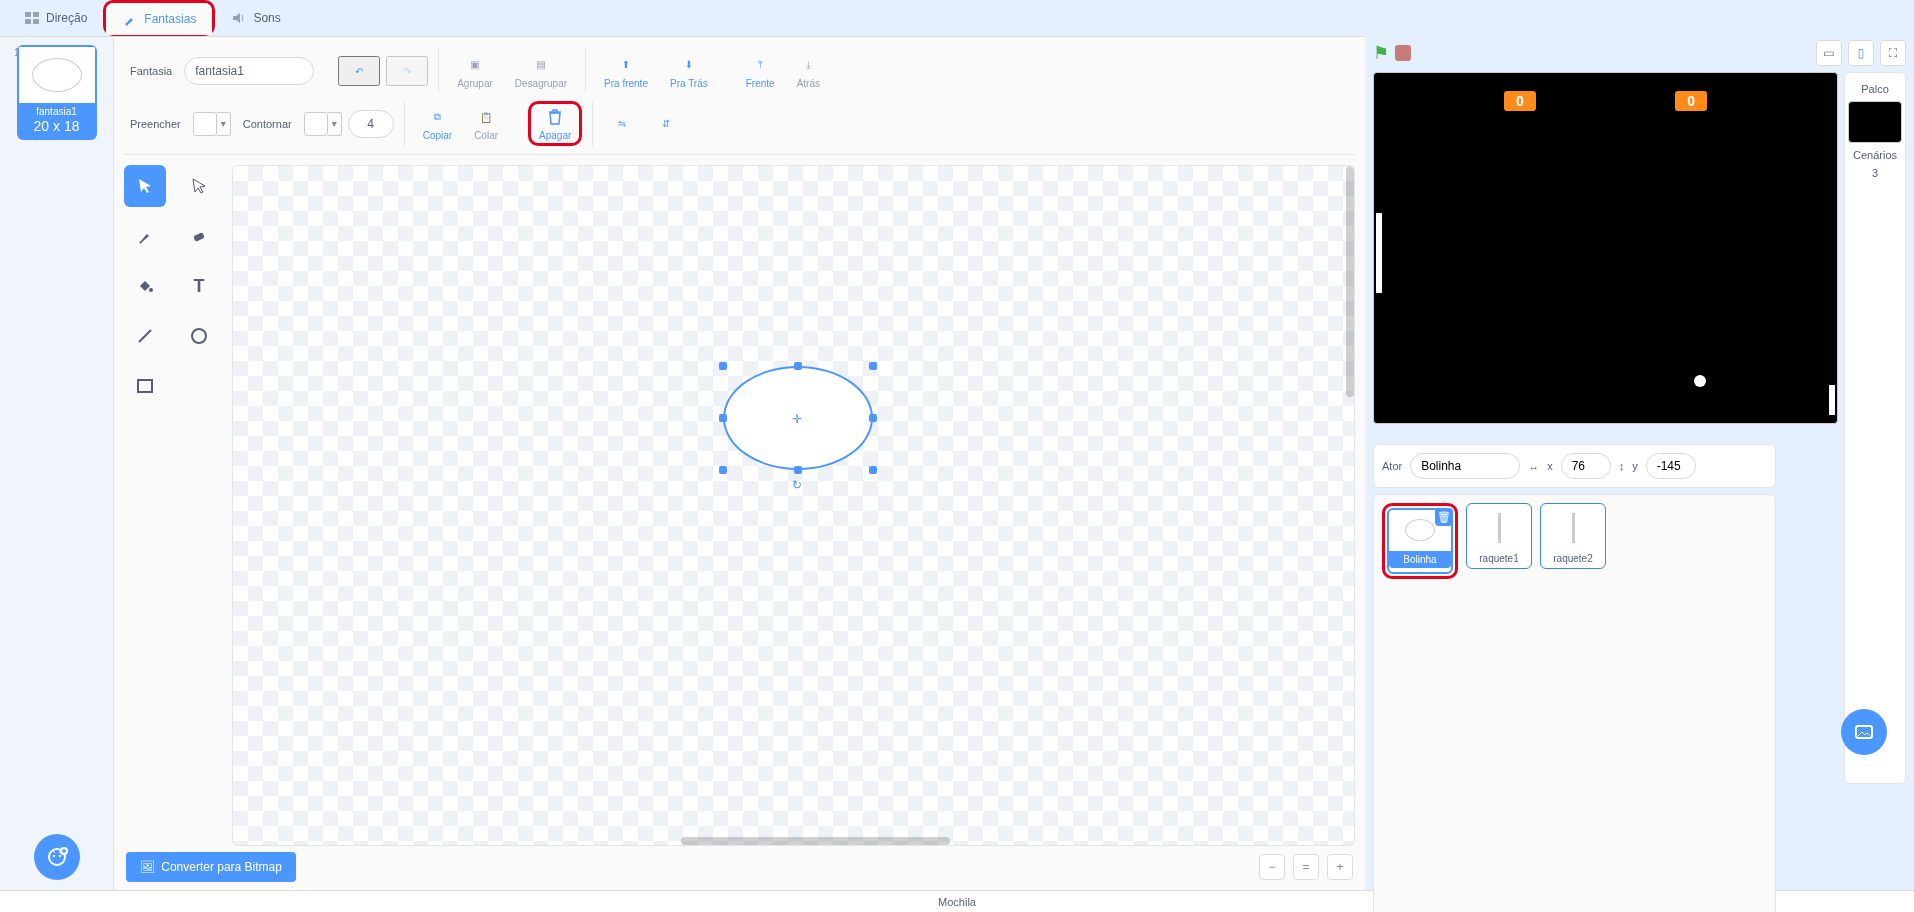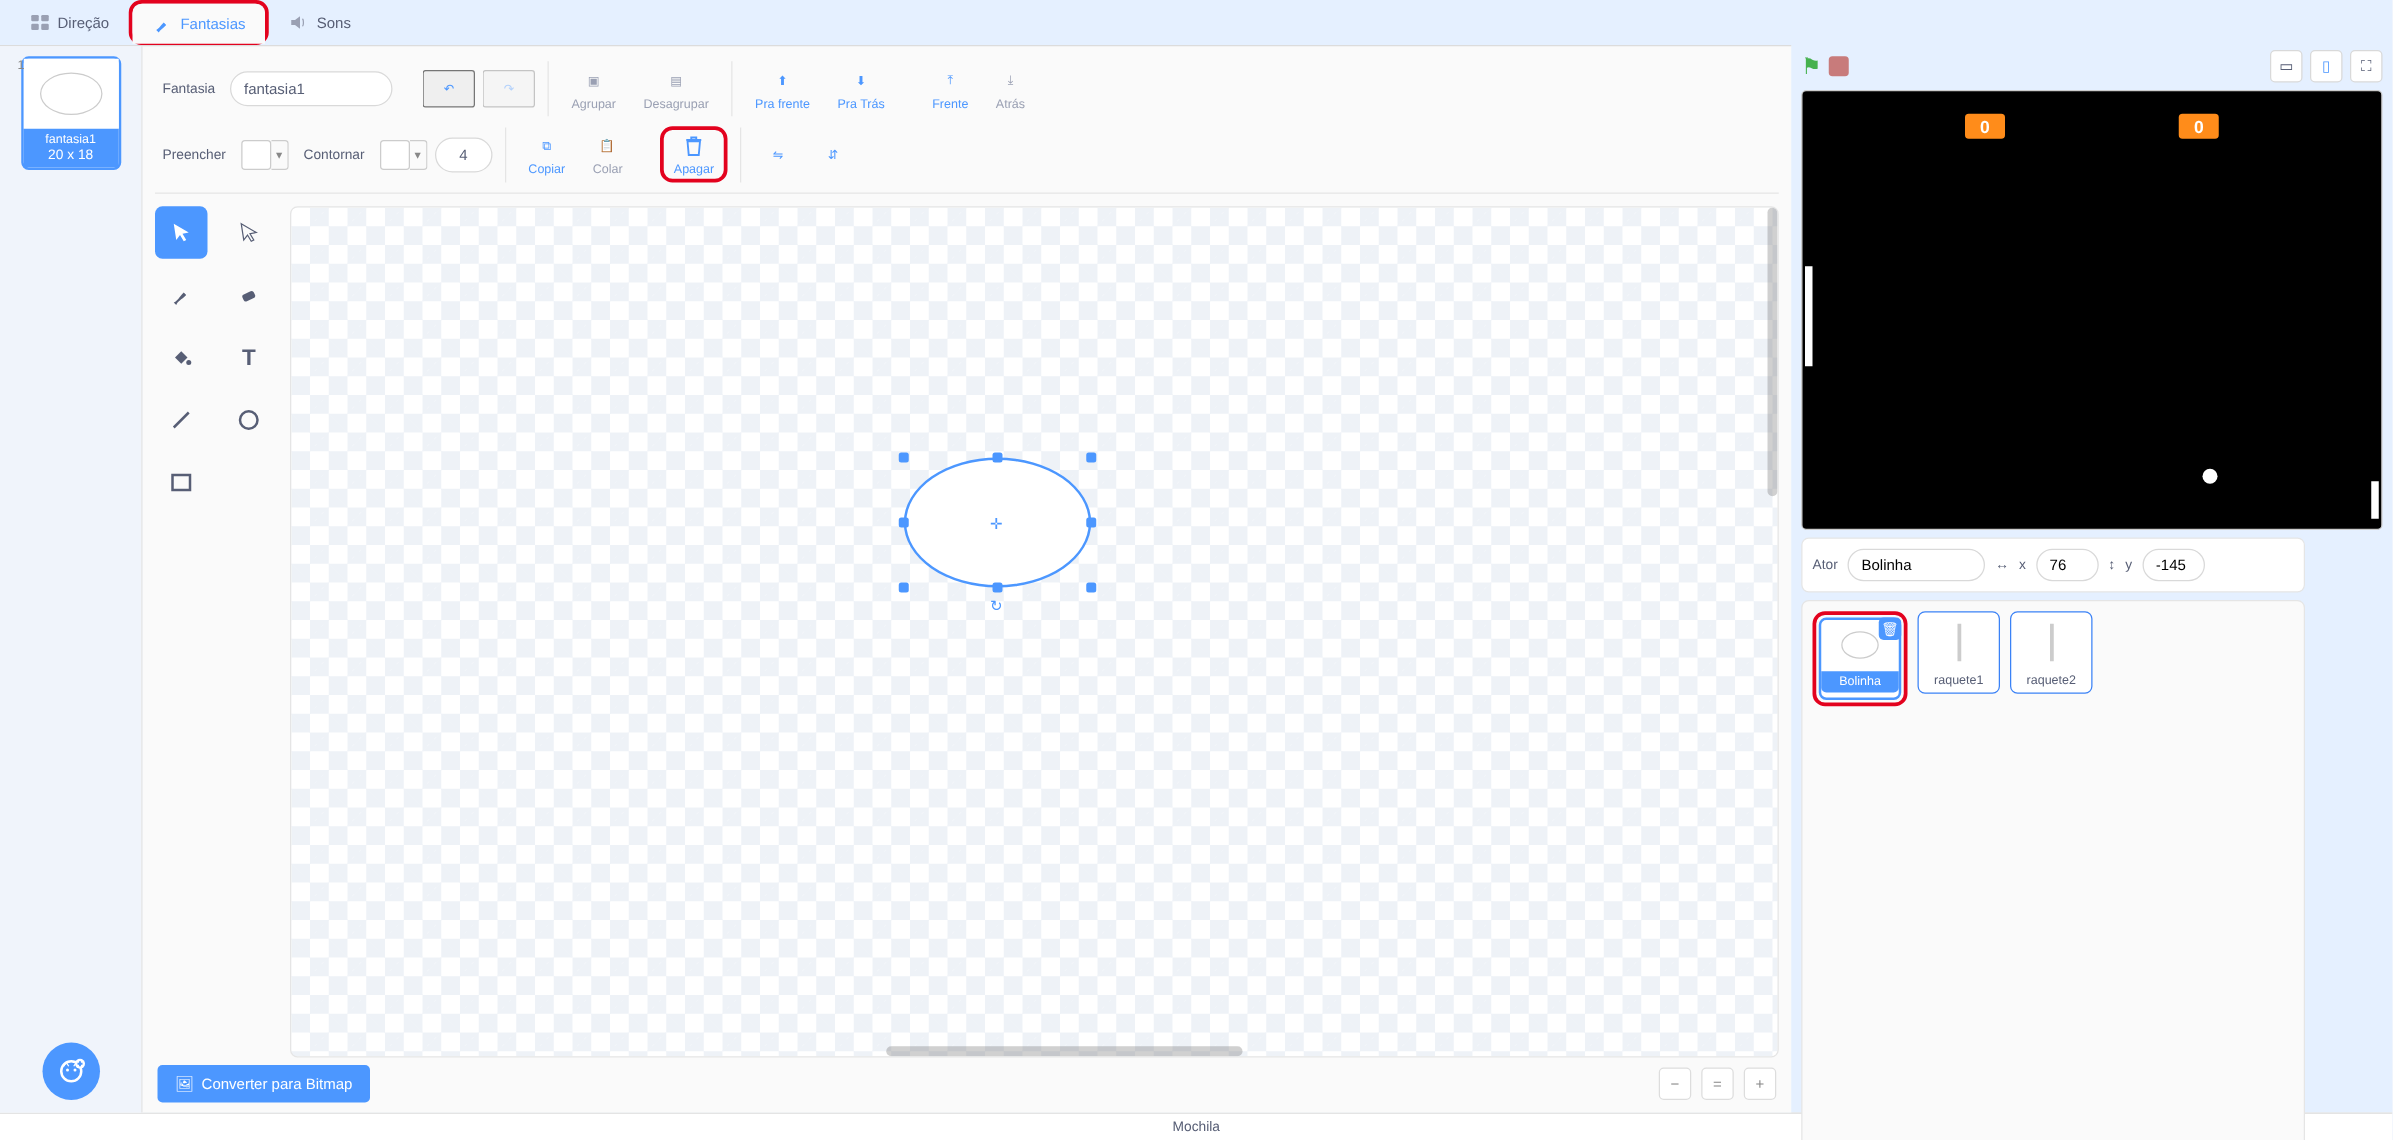--- a/index.html
+++ b/index.html
@@ -131,21 +131,21 @@
 
   <div class="left">
     <div class="costume-list">
       <span class="costume-num">1</span>
       <div class="costume-item">
         <div class="costume-thumb">
             <div></div>
           </div>
         <div class="costume-cap">
           <div>fantasia1</div>
-          <div style="font-size:11px;">20 x 18</div>
+          <div style="font-size:14px;">20 x 18</div>
         </div>
       </div>
       <div class="add-costume">
         <svg width="24" height="24" viewBox="0 0 24 24">
             <circle cx="12" cy="12" r="8" fill="none" stroke="#fff" stroke-width="2"></circle>
             <circle cx="9" cy="11" r="1.2" fill="#fff"></circle>
             <circle cx="15" cy="11" r="1.2" fill="#fff"></circle>
             <path d="M6 8l2-3 2 3M14 8l2-3 2 3" stroke="#fff" fill="none"></path>
             <circle cx="19" cy="6" r="4" fill="#fff"></circle>
             <path d="M19 4v4M17 6h4" stroke="#4c97ff" stroke-width="1.5"></path>
@@ -331,21 +331,21 @@
     <div style="display:flex; gap:6px;">
       <div>
         <div class="stage">
           <div class="scorebox" style="left:130px;">0</div>
           <div class="scorebox" style="right:130px;">0</div>
           <div class="paddle" style="left:2px; top:140px; width:6px; height:80px;"></div>
           <div class="paddle" style="right:2px; bottom:8px; width:6px; height:30px;"></div>
           <div class="ball" style="left:320px; top:302px;"></div>
         </div>
 
-        <div class="sprite-info" style="margin-top:6px;">
+        <div class="sprite-info" style="margin-top:20px;">
           <div class="r">
             <span>Ator</span>
             <input class="pill" style="width: 110px; text-align: left;" value="Bolinha">
             <span>↔</span>
             <span>x</span>
             <input class="pill" style="width: 44px;" value="76">
             <span>↕</span>
             <span>y</span>
             <input class="pill" style="width: 50px;" value="-145">
           </div>
@@ -372,19 +372,31 @@
           <div class="sprite-item">
             <div class="thumb">
                 <div style="width:3px;height:30px;background:#ccc;"></div>
               </div>
             <div>raquete2</div>
           </div>
 
         </div>
       </div>
 
+      <div class="stage-col" style="height:712px; position:relative;">
+        <span class="lbl-s">Palco</span>
+        <div class="st-thumb"></div>
+        <span class="lbl-s">Cenários</span>
+        <span class="lbl-s">3</span>
+        <div class="addstage">
+          <svg width="22" height="22" viewBox="0 0 22 22">
+              <rect x="3" y="5" width="16" height="12" rx="2" fill="none" stroke="#fff" stroke-width="2"></rect>
+              <path d="M5 15l4-4 3 3 2-2 3 3" stroke="#fff" fill="none"></path>
+            </svg>
+        </div>
+      </div>
     </div>
   </div>
 </div>
 
 <div class="backpack">
   <span>Mochila</span>
 </div>
 
 </body></html>

